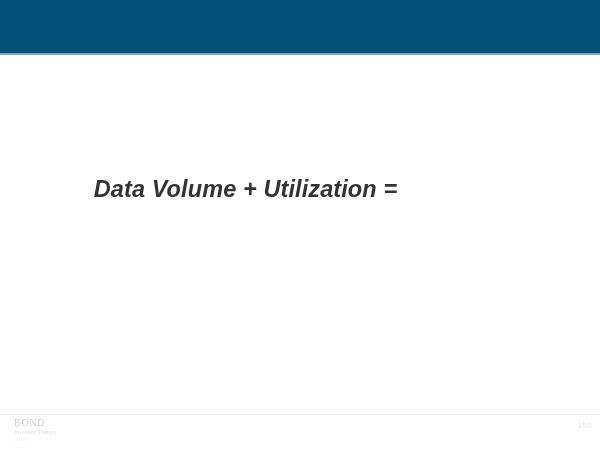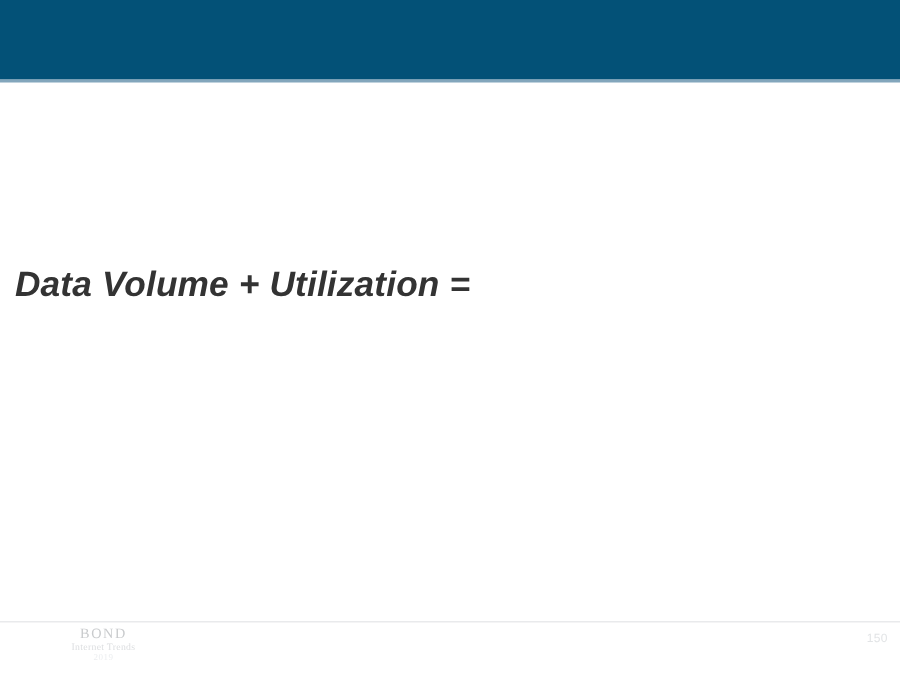--- a/index.html
+++ b/index.html
@@ -40,22 +40,21 @@
     background: #6d97b0;
     opacity: .85;
   }
 
   
   .title-block {
     position: absolute;
     top: 178px;
     left: 0;
     width: 491px;
-    text-align: left;
-    padding-left: 10px;
+    text-align: center;
   }
   .title-line {
     font-family: "Liberation Sans", sans-serif;
     font-style: italic;
     font-weight: bold;
     font-size: 23.5px;
     letter-spacing: .1px;
     color: #333333;
     line-height: 1.0;
     white-space: nowrap;
@@ -68,21 +67,21 @@
     top: 414px; left: 0;
     width: 600px;
     height: 1px;
     background: #e9eaec;
   }
   .footer-logo {
     position: absolute;
     left: 14px;
     top: 419px;
     width: 110px;
-    text-align: center;
+    text-align: left;
     font-family: "Liberation Serif", serif;
     line-height: 1.05;
   }
   .logo-bond {
     font-size: 9.5px;
     letter-spacing: 1.1px;
     color: #c9cbcd;
   }
   .logo-sub {
     font-size: 6.5px;

